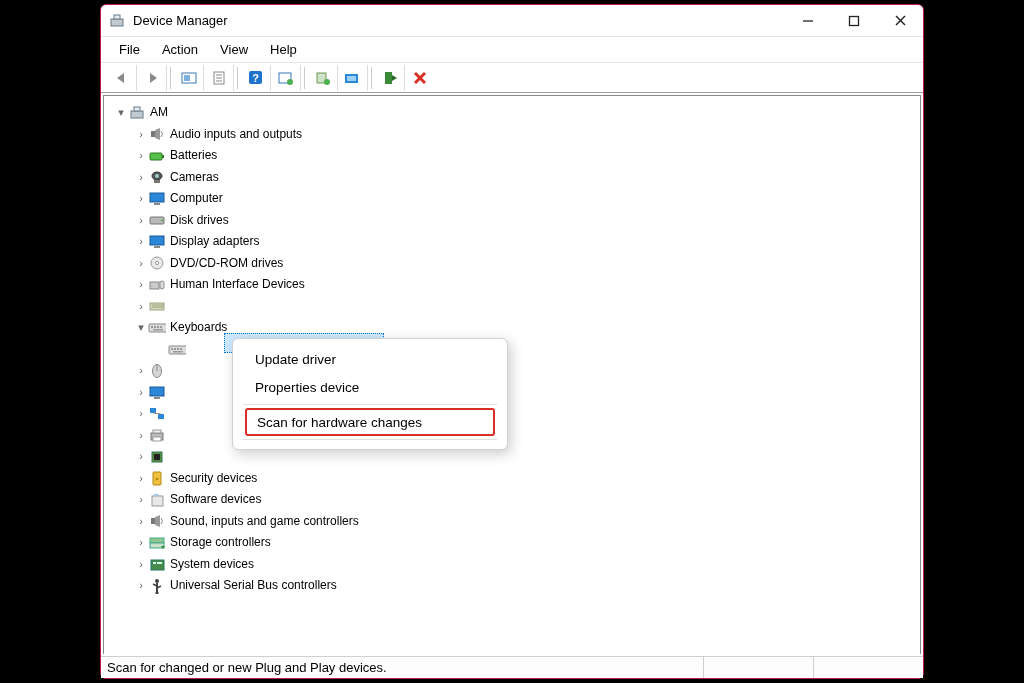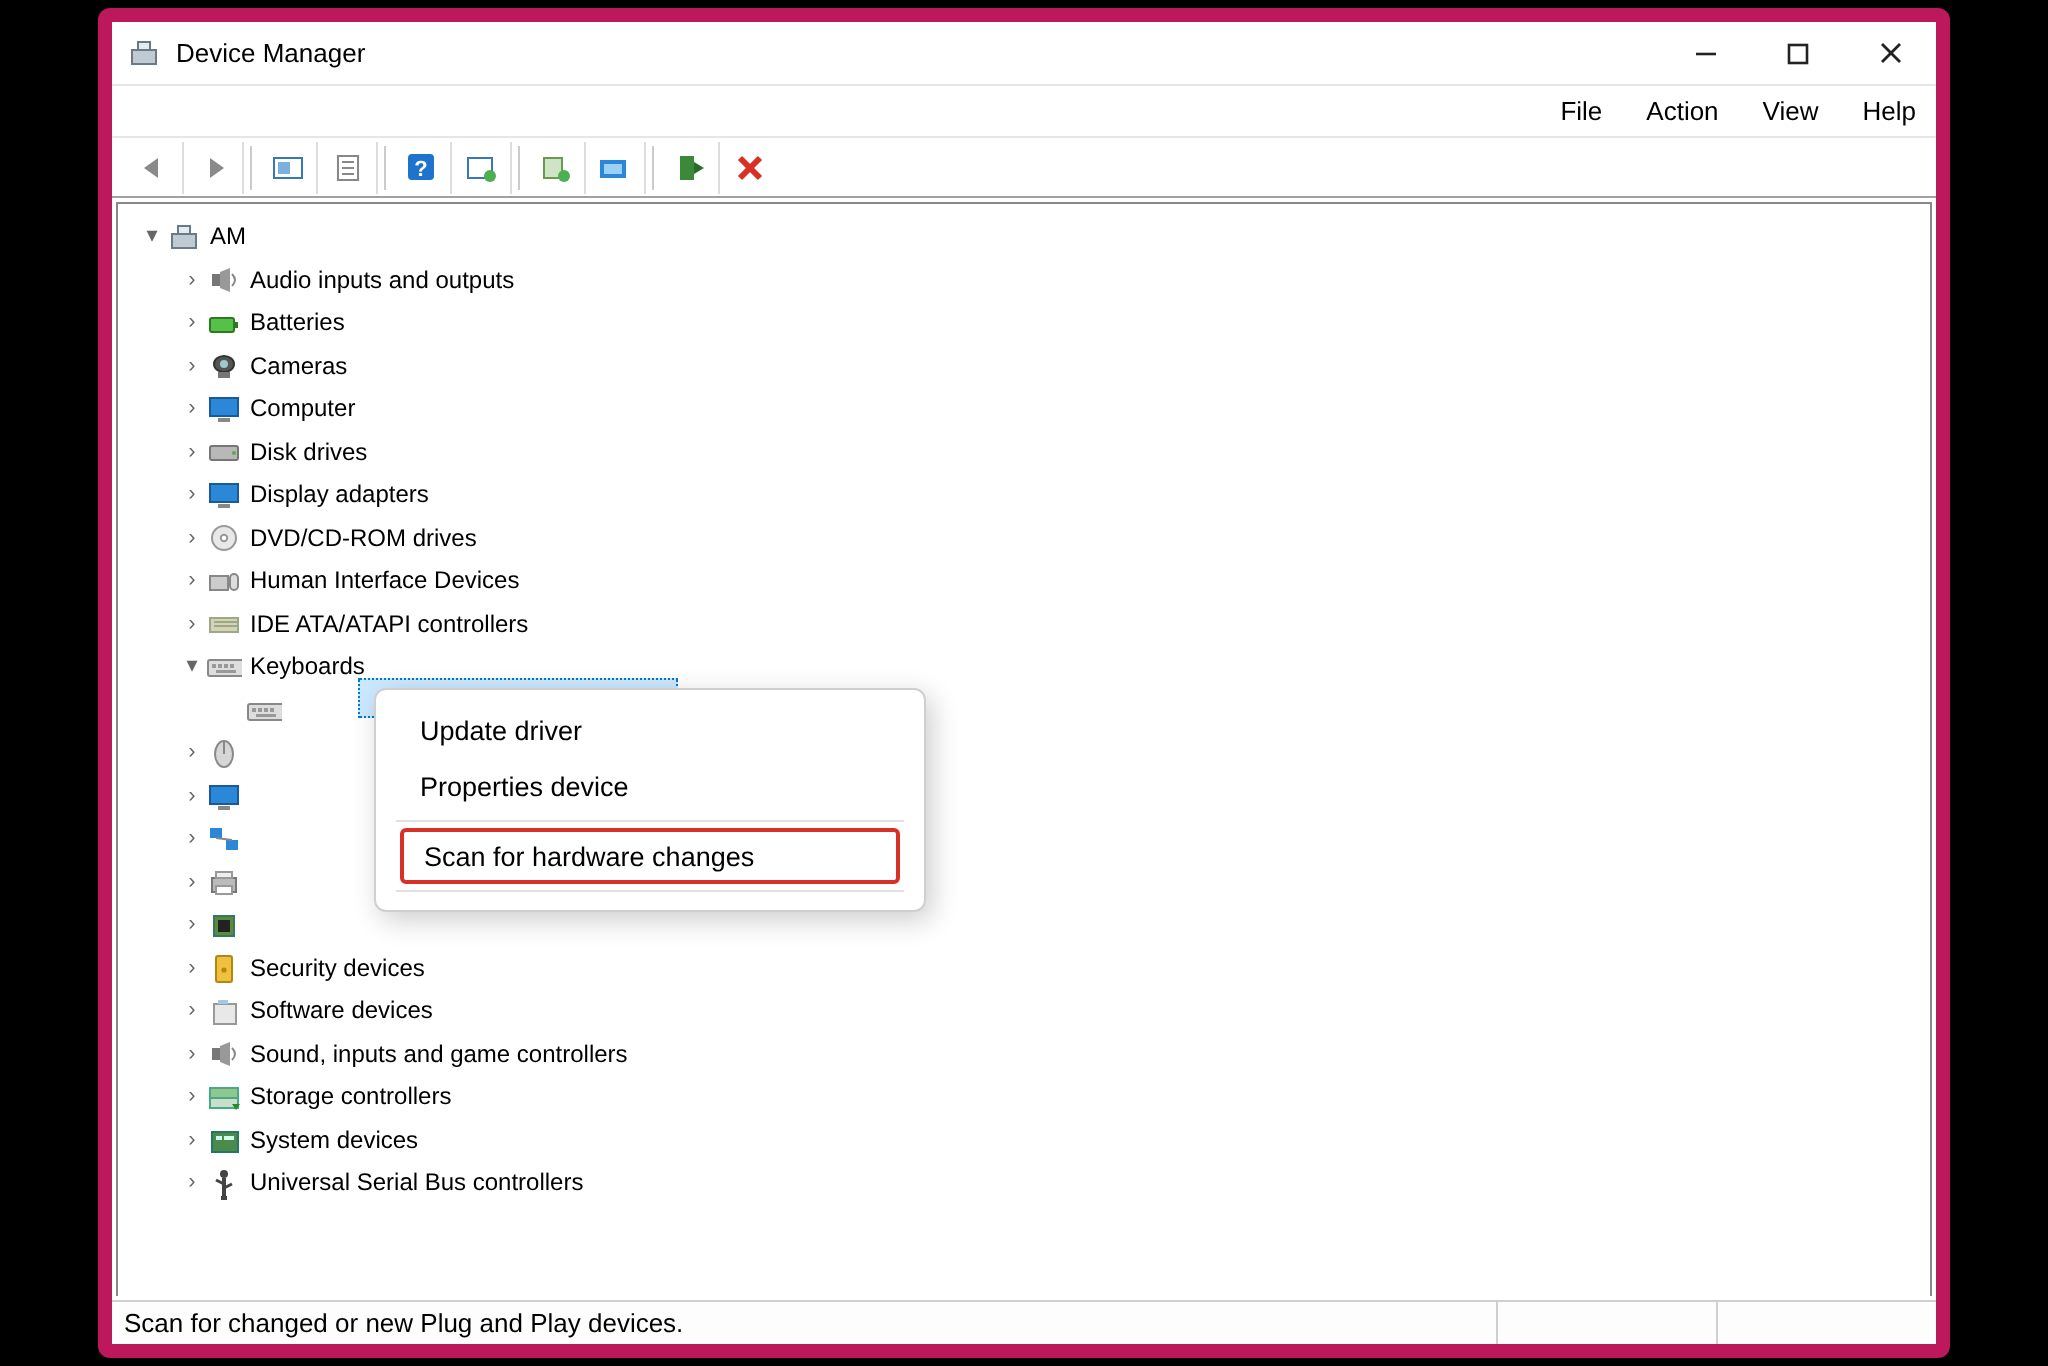--- a/index.html
+++ b/index.html
@@ -9,24 +9,24 @@
     font-size: 13px;
     background: #000;
     display: flex;
     align-items: center;
     justify-content: center;
     width: 1024px;
     height: 683px;
     overflow: hidden;
   }
   .window {
-    width: 926px;
+    width: 824px;
     height: 675px;
     background: #fff;
-    border: 7px solid #be185d;
+    border: 1px solid #be185d;
     display: flex;
     flex-direction: column;
     position: relative;
     border-radius: 6px;
   }
   .titlebar {
     display: flex;
     align-items: center;
     height: 32px;
     padding-left: 8px;
@@ -43,21 +43,20 @@
     font-size: 14px; color:#222;
   }
   .winbtn svg { display:block; }
   .menubar {
     display: flex;
     gap: 2px;
     height: 26px;
     align-items: center;
     padding-left: 8px;
     border-bottom: 1px solid #e5e5e5;
-    justify-content: flex-end;
   }
   .menuitem { padding: 2px 10px; font-size: 13px; }
   .toolbar {
     display: flex;
     align-items: center;
     height: 30px;
     padding-left: 6px;
     border-bottom: 1px solid #a0a0a0;
     gap: 0;
   }
@@ -345,21 +344,20 @@
         </div>
         <div class="node indent2">
           <span class="expander">›</span>
           <span class="nodeicon">
             <svg width="18" height="14">
               <rect x="2" y="4" width="14" height="7" fill="#d9d0b8" stroke="#9a8"></rect>
               <line x1="4" y1="6" x2="16" y2="6" stroke="#9a8"></line>
               <line x1="4" y1="8" x2="16" y2="8" stroke="#9a8"></line>
             </svg>
           </span>
-          <span class="nodelabel">IDE ATA/ATAPI controllers</span>
         </div>
         <div class="node indent2">
           <span class="expander">▾</span>
           <span class="nodeicon">
             <svg width="20" height="13">
               <rect x="1" y="3" width="18" height="8" rx="1" fill="#ddd" stroke="#888"></rect>
               <rect x="3" y="5" width="2" height="2" fill="#999"></rect>
               <rect x="6" y="5" width="2" height="2" fill="#999"></rect>
               <rect x="9" y="5" width="2" height="2" fill="#999"></rect>
               <rect x="12" y="5" width="2" height="2" fill="#999"></rect>

